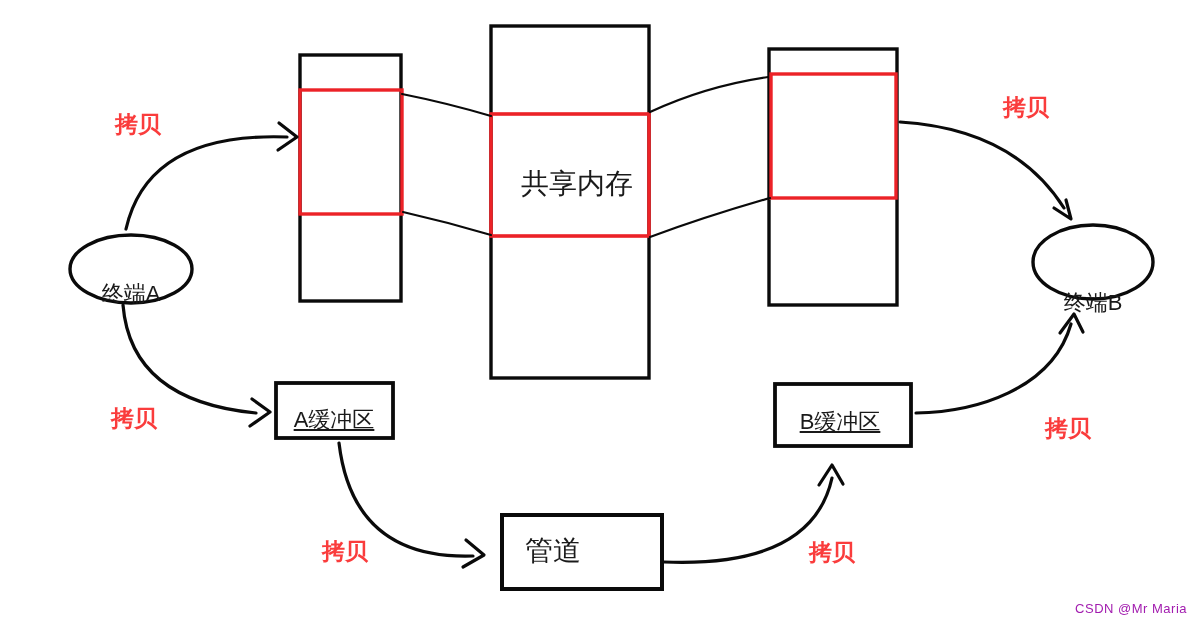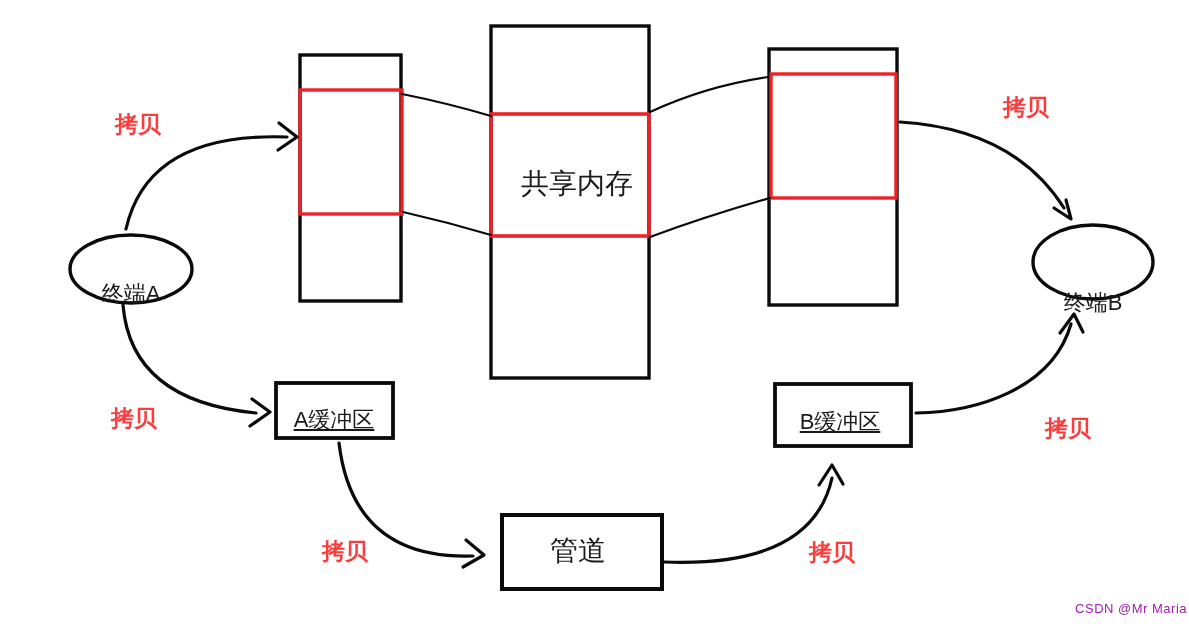--- a/index.html
+++ b/index.html
@@ -86,21 +86,21 @@
   <div class="label node-label" style="left:131px;top:270px;margin-top:24px;">终端A</div>
 
   <div class="label node-label" style="left:1093px;top:263px;margin-top:40px;">终端B</div>
 
   <div class="label node-label big" style="left:577px;top:184px;">共享内存</div>
 
   <div class="label node-label" style="left:334px;top:420px;text-decoration:underline;">A缓冲区</div>
 
   <div class="label node-label" style="left:840px;top:422px;text-decoration:underline;">B缓冲区</div>
 
-  <div class="label node-label big" style="left:578px;top:551px;">管道</div>
+  <div class="label node-label big" style="left:553px;top:551px;">管道</div>
 
   <div class="copy-label" style="left:138px;top:124px;">拷贝</div>
 
   <div class="copy-label" style="left:134px;top:418px;">拷贝</div>
 
   <div class="copy-label" style="left:345px;top:551px;">拷贝</div>
 
   <div class="copy-label" style="left:832px;top:552px;">拷贝</div>
 
   <div class="copy-label" style="left:1068px;top:428px;">拷贝</div>

